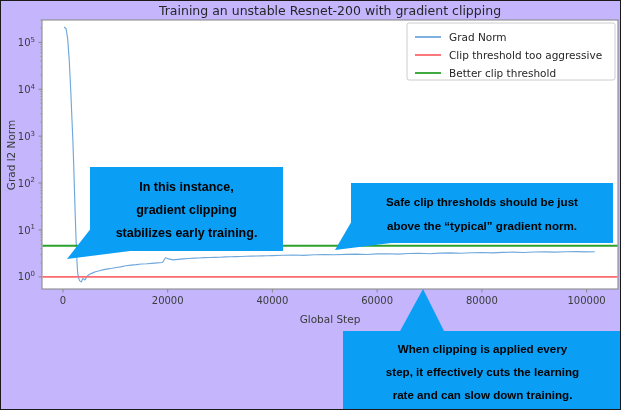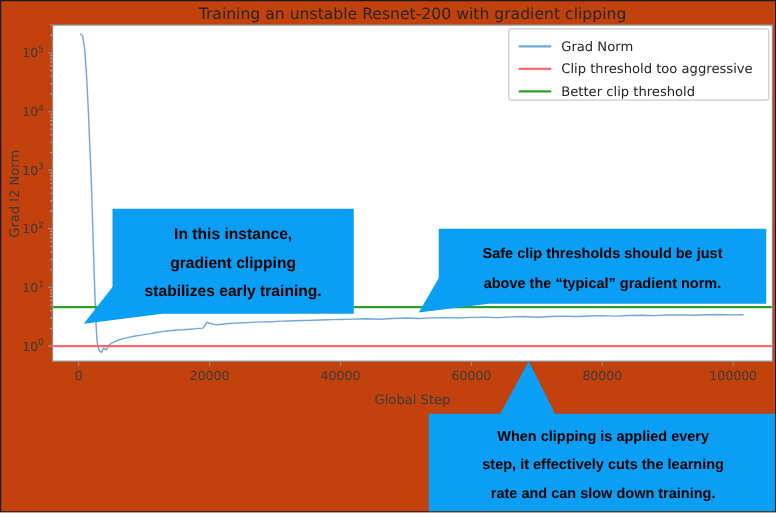--- a/index.html
+++ b/index.html
@@ -4,21 +4,21 @@
 <style>
   html, body {
     margin: 0;
     padding: 0;
     background: #ffffff;
   }
   #screenshot {
     position: relative;
     width: 621px;
     height: 410px;
-    background: #c2410c;
+    background: #c4b5fd;
     border: 1px solid #1a1a1a;
     box-sizing: border-box;
     overflow: hidden;
     font-family: "DejaVu Sans", sans-serif;
   }
   #chart-svg {
     position: absolute;
     left: 0;
     top: 0;
     width: 621px;

